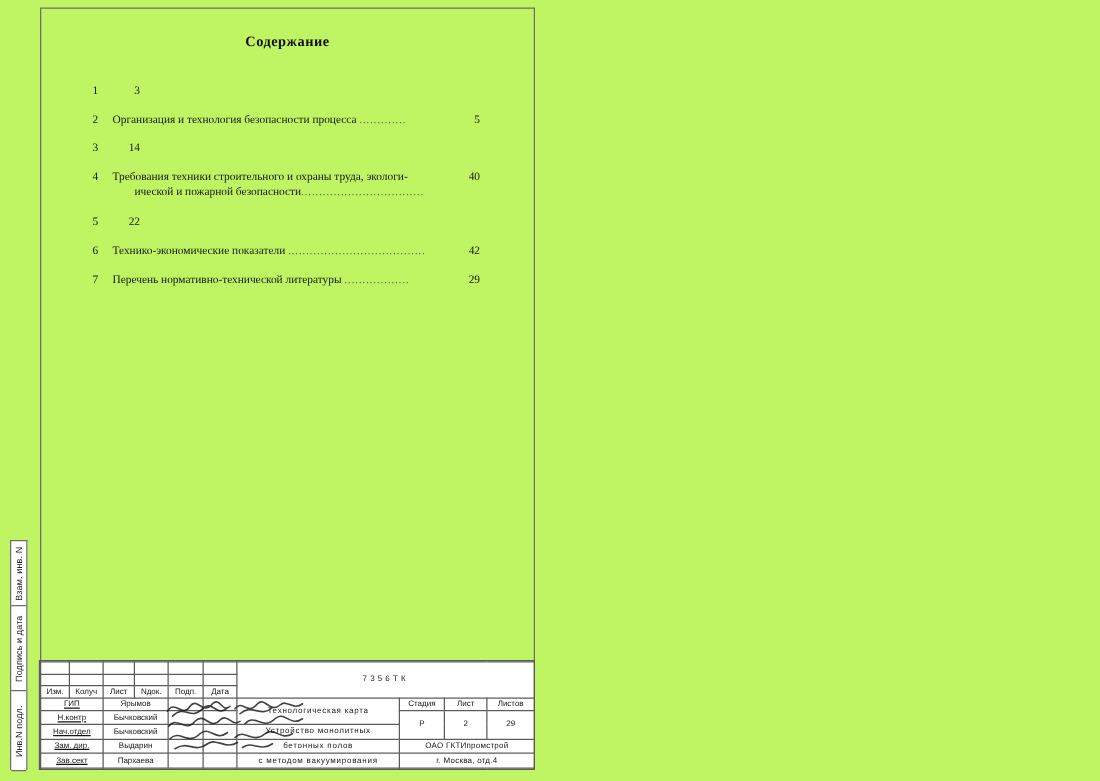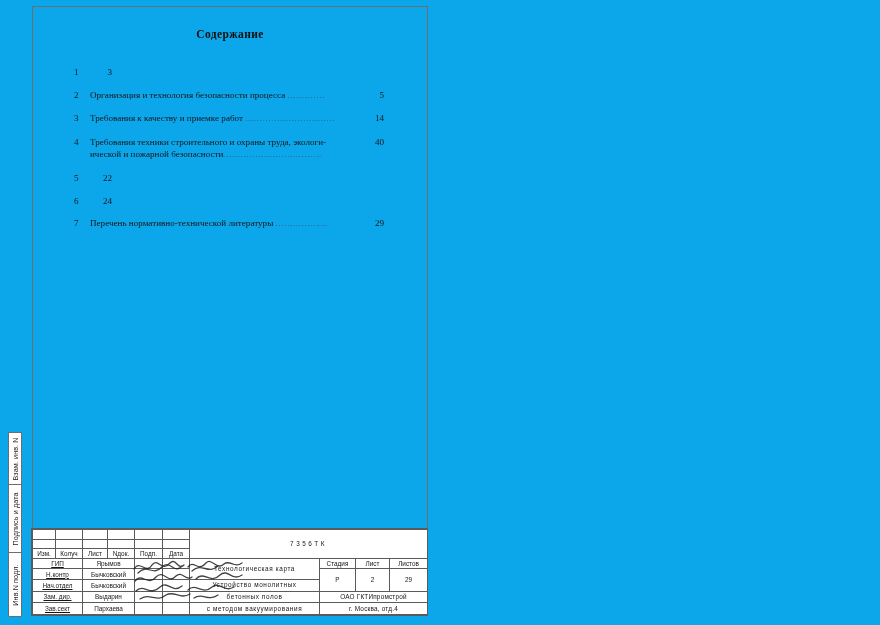--- a/index.html
+++ b/index.html
@@ -12,21 +12,21 @@
   }
   #root {
     position: relative;
     width: 880px; height: 625px;
     background: #fdfdfd;
   }
 
   
   .scan-page {
     position: absolute;
-    background: #0ea5e9;
+    background: #bef264;
     filter: contrast(1.02);
   }
   .page-left  { left: 0;   top: 0; width: 440px; height: 625px; }
   .page-right { left: 440px; top: 0; width: 440px; height: 625px; }
 
   .page-gutter-shadow {
     position: absolute;
     top: 0; width: 8px; height: 625px;
     background: linear-gradient(to right, rgba(0,0,0,0.10), rgba(0,0,0,0));
   }
@@ -97,20 +97,21 @@
     color: #4a4a4a;
     letter-spacing: .9px;
     font-size: 8px;
   }
   .toc-page {
     width: 22px; flex: 0 0 22px;
     text-align: right;
   }
   .toc-cont {
     display: block;
+    text-align: center;
   }
 
   
   .stamp {
     position: absolute;
     border: 1px solid #5c5c5c;
     background: #fff;
   }
   .stamp table {
     border-collapse: collapse;
@@ -206,44 +207,44 @@
         <div class="toc-num">2</div>
         <div class="toc-mid">
           <span>Организация и технология безопасности процесса</span>
           <span class="toc-dots">.............</span>
         </div>
         <div class="toc-page">5</div>
       </div>
 
       <div class="toc-row">
         <div class="toc-num">3</div>
-        <div class="toc-mid">
-          <span>Требования к качеству и приемке работ</span>
-          <span class="toc-dots">...............................</span>
-        </div>
         <div class="toc-page">14</div>
       </div>
 
       <div class="toc-row">
         <div class="toc-num">4</div>
         <div class="toc-mid">
           <span>Требования техники строительного и охраны труда, эколог</span><span>и-</span>
           <span class="toc-cont"><span>ической и пожарной безопасности</span><span class="toc-dots">..................................</span></span>
         </div>
         <div class="toc-page">40</div>
       </div>
 
       <div class="toc-row">
         <div class="toc-num">5</div>
         <div class="toc-page">22</div>
       </div>
 
       <div class="toc-row">
         <div class="toc-num">6</div>
-        <div class="toc-page">24</div>
+        <div class="toc-mid">
+          <span>Технико-экономические показатели</span>
+          <span class="toc-dots">......................................</span>
+        </div>
+        <div class="toc-page">42</div>
       </div>
 
       <div class="toc-row">
         <div class="toc-num">7</div>
         <div class="toc-mid">
           <span>Перечень нормативно-технической литературы</span>
           <span class="toc-dots">..................</span>
         </div>
         <div class="toc-page">29</div>
       </div>

